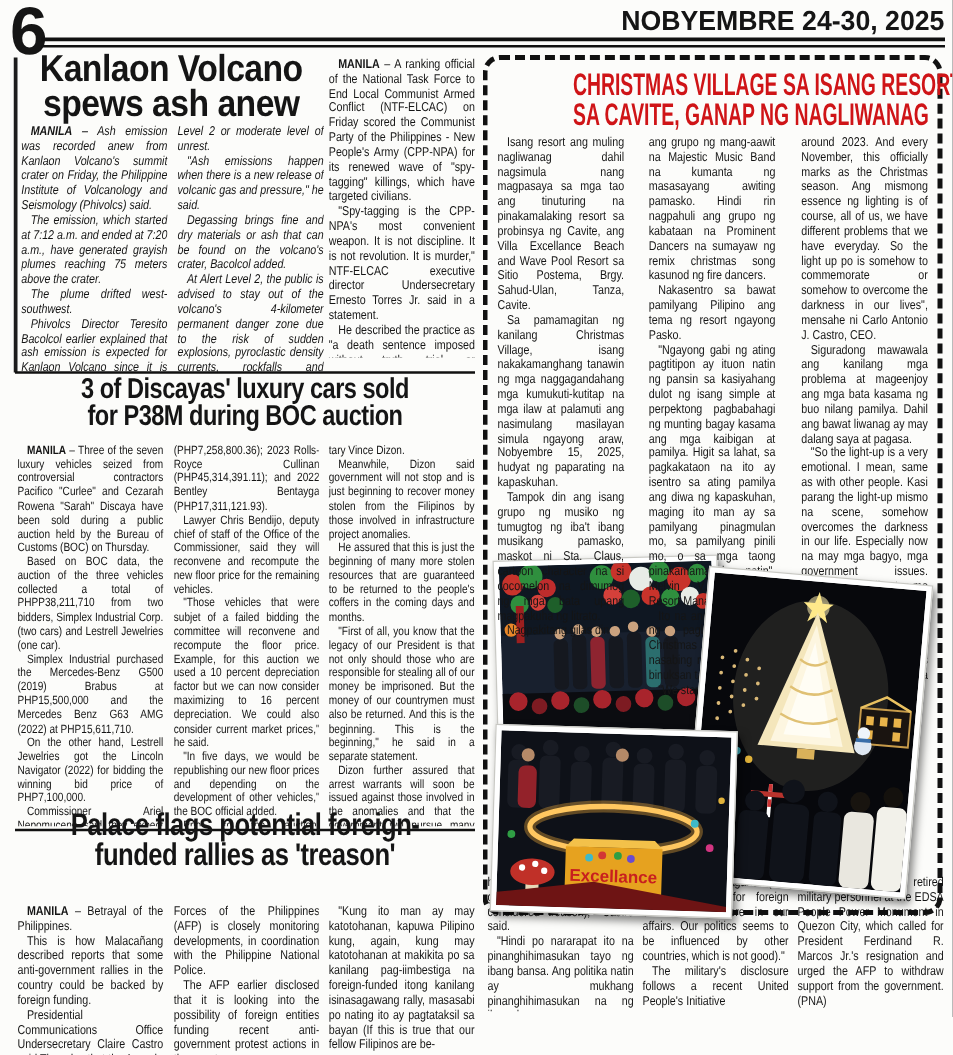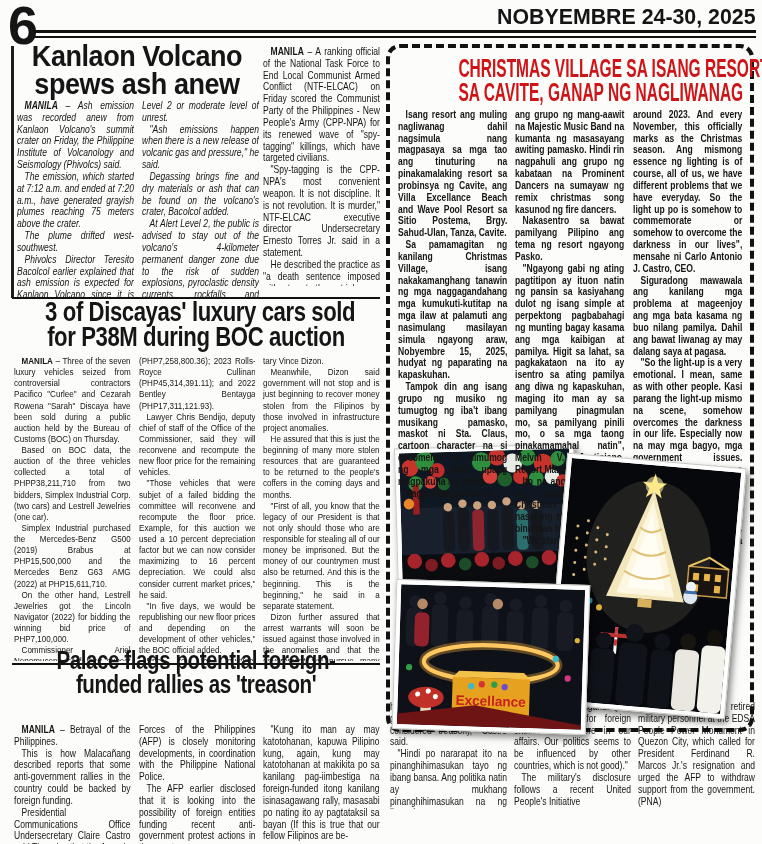--- a/index.html
+++ b/index.html
@@ -20,34 +20,34 @@
   .cond p{margin:0;text-indent:9px;text-align:justify;}
   .body-lg{font-size:10.2px;line-height:1.16;}
   .body-sm{font-size:9.6px;line-height:1.16;}
   .hrule{position:absolute;left:12px;width:368px;height:2px;background:#111;}
   .edge-bar{position:absolute;left:11px;top:46px;width:3px;height:252px;background:#1c1c1c;}
   
   .kanlaon-head{position:absolute;left:16px;top:42px;width:242px;font-size:30px;}
   .kanlaon-body{position:absolute;left:17px;top:100px;width:242px;height:198px;gap:8px;}
   .kanlaon-body .ncol{width:117px;font-style:italic;}
   .ntf-col{position:absolute;left:263px;top:46px;width:117px;height:240px;}
-  .boc-head{position:absolute;left:12px;top:300px;width:368px;font-size:27px;}
+  .boc-head{position:absolute;left:12px;top:300px;width:368px;font-size:23px;}
   .boc-body{position:absolute;left:14px;top:355px;width:366px;height:306px;gap:8px;}
   .boc-body .ncol{width:117px;}
   .palace-head{position:absolute;left:12px;top:649px;width:368px;font-size:25px;}
   .palace-left{position:absolute;left:14px;top:724px;width:366px;height:120px;gap:8px;}
   .palace-left .ncol{width:117px;}
   .palace-right{position:absolute;left:390px;top:701px;width:366px;height:108px;gap:7px;}
   .palace-right .ncol{width:117px;}
   
   .xmas-box{position:absolute;left:386px;top:44px;width:368px;height:688px;box-sizing:border-box;
             border:4px dashed #111;border-radius:14px;}
   .xmas-head{margin-top:9px;font-size:25px;letter-spacing:0;}
   .xmas-head .hl-line{--sx:.62;}
-  .xmas-body{margin:5px 8px 0 8px;gap:8px;position:relative;z-index:2;font-weight:bold;}
+  .xmas-body{margin:5px 8px 0 8px;gap:20px;position:relative;z-index:2;}
   .xmas-body .ncol{width:110px;overflow:visible;}
   
   .photo{position:absolute;background:#fff;padding:4px;box-shadow:3px 4px 7px rgba(0,0,0,.5);
          border:1px solid #c9c9c4;}
   .photo svg{display:block;}
   .photo-stage{left:6px;top:398px;width:170px;height:138px;transform:rotate(-1.6deg);z-index:1;}
   .photo-tree{left:166px;top:412px;width:170px;height:242px;transform:rotate(5deg);z-index:2;}
   .photo-podium{left:4px;top:534px;width:184px;height:140px;transform:rotate(1.8deg);z-index:3;}
   b{font-weight:bold;}
 </style>

